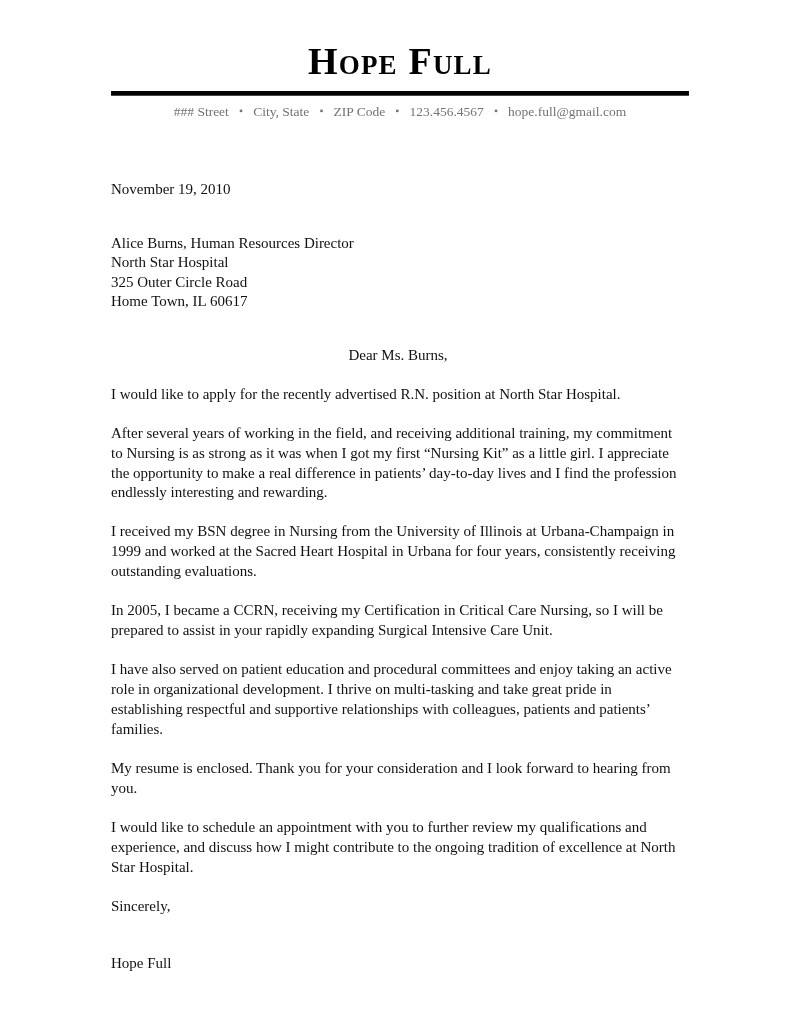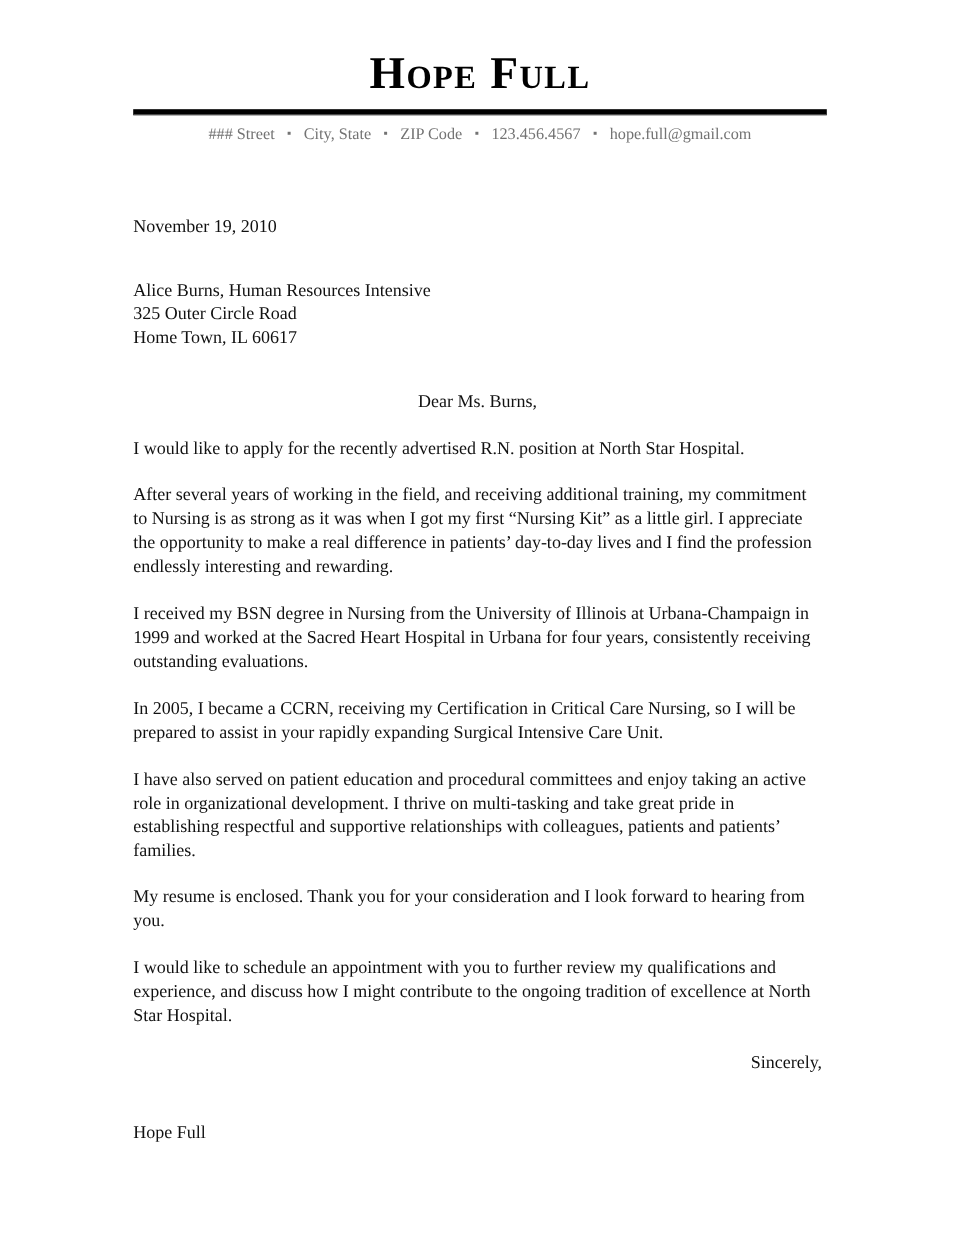--- a/index.html
+++ b/index.html
@@ -86,21 +86,20 @@
     margin-top: 0;
   }
   .body-paragraphs p {
     margin: 0;
     padding-top: 19px;
     text-align: left;
     line-height: 1.33;
   }
   .closing {
     margin-top: 19px;
-    text-align: right;
   }
   .signature-name {
     margin-top: 38px;
   }
 </style>
 </head>
 <body>
 
 <div class="page">
 
@@ -120,21 +119,22 @@
       <span class="contact-sep">▪</span>
       <span>hope.full@gmail.com</span>
     </div>
   </div>
 
   <div class="letter">
 
     <div class="date-line">November 19, 2010</div>
 
     <div class="recipient-block">
-      <div>Alice Burns, Human Resources Intensive</div>
+      <div>Alice Burns, Human Resources Director</div>
+      <div>North Star Hospital</div>
       <div>325 Outer Circle Road</div>
       <div>Home Town, IL 60617</div>
     </div>
 
     <div class="salutation">Dear Ms. Burns,</div>
 
     <div class="body-paragraphs">
       <p>I would like to apply for the recently advertised R.N. position at North Star Hospital.</p>
       <p>After several years of working in the field, and receiving additional training, my commitment to Nursing is as strong as it was when I got my first “Nursing Kit” as a little girl. I appreciate the opportunity to make a real difference in patients’ day-to-day lives and I find the profession endlessly interesting and rewarding.</p>
       <p>I received my BSN degree in Nursing from the University of Illinois at Urbana-Champaign in 1999 and worked at the Sacred Heart Hospital in Urbana for four years, consistently receiving outstanding evaluations.</p>

